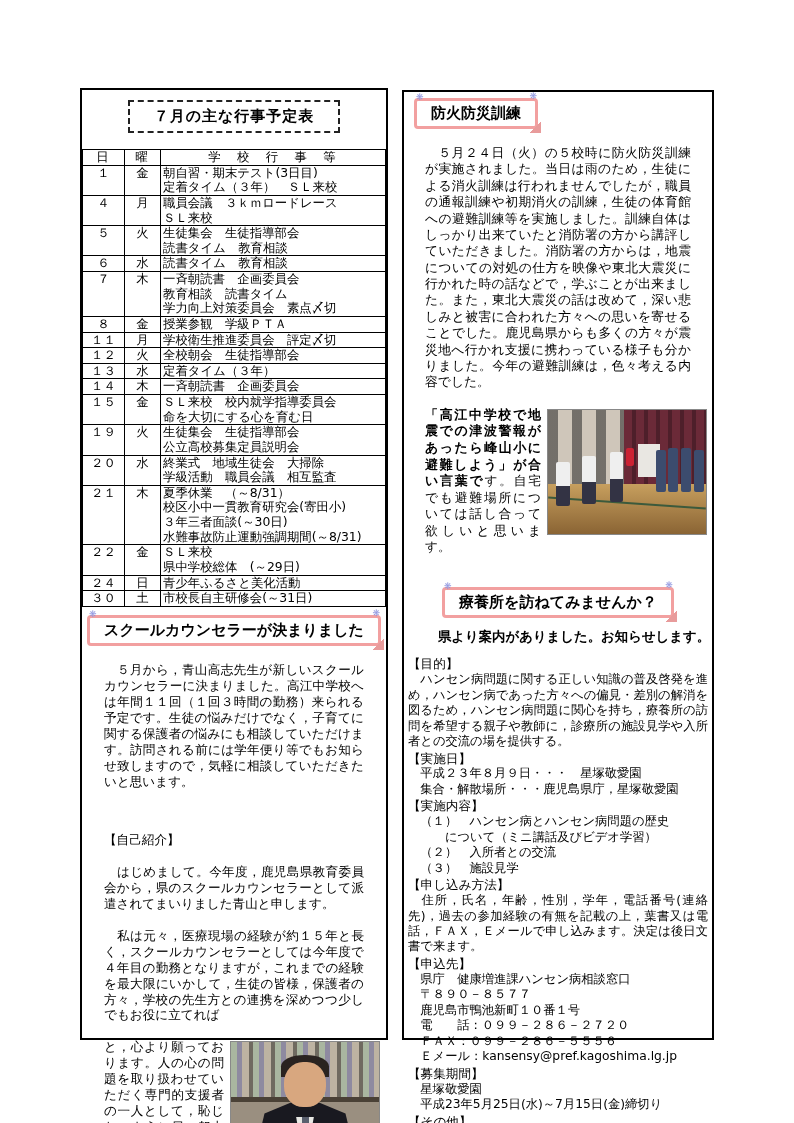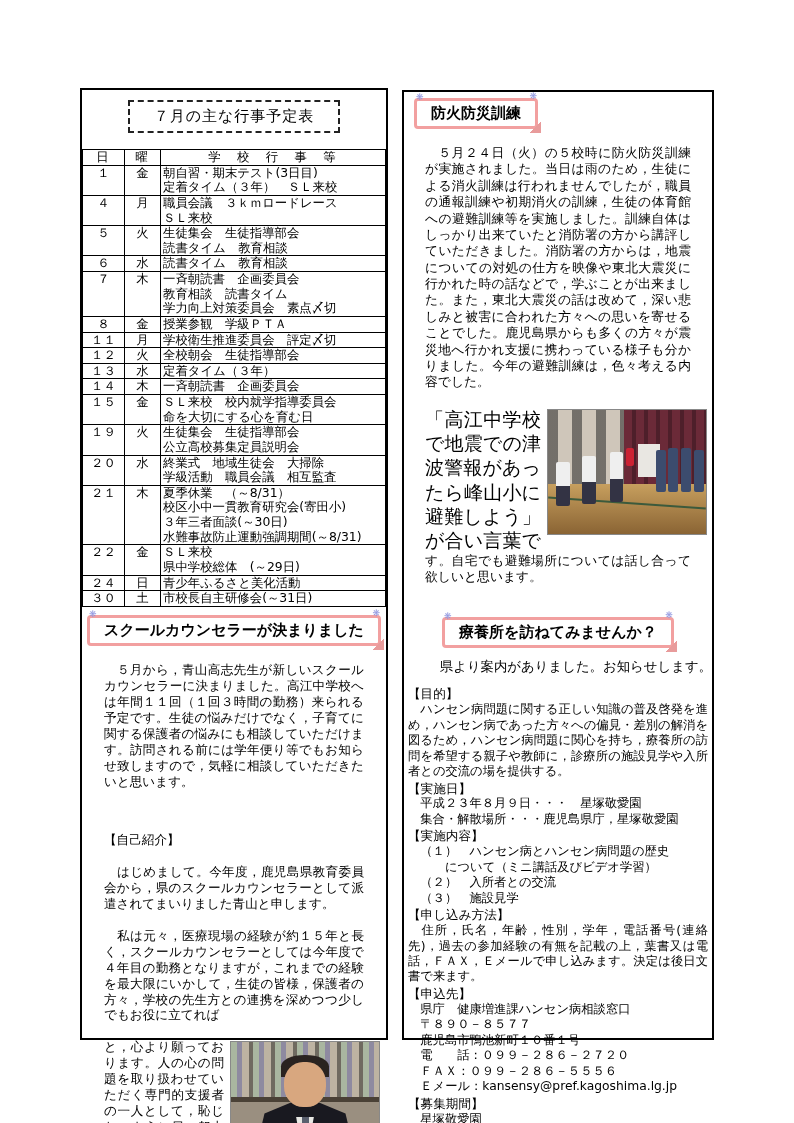--- a/index.html
+++ b/index.html
@@ -7,21 +7,21 @@
     width:794px;height:1123px;background:#ffffff;position:relative;
     font-family:"DejaVu Sans","Liberation Sans",sans-serif;color:#000;
   }
   .panel{position:absolute;border:2px solid #000;box-sizing:border-box;background:#fff;}
   #left-panel{left:80px;top:88px;width:308px;height:952px;}
   #right-panel{left:402px;top:90px;width:312px;height:950px;}
 
   
   .dash-title{
     width:fit-content;margin:10px auto 16px;border:2px dashed #222;
-    padding:5px 24px;font-size:15px;font-weight:normal;letter-spacing:1px;background:#fff;
+    padding:5px 24px;font-size:15px;font-weight:bold;letter-spacing:1px;background:#fff;
   }
 
   
   .fancy-head{
     position:relative;width:fit-content;border:3px solid #f2a0a0;border-radius:4px;
     padding:3px 14px;font-weight:bold;font-size:15px;background:#fff;margin:8px auto 10px;
   }
   .fancy-head .sparkle{position:absolute;font-size:9px;color:#8f96e0;line-height:1;}
   .fancy-head .sp-tl{left:-1px;top:-8px;}
   .fancy-head .sp-tr{right:-2px;top:-9px;}
@@ -40,22 +40,22 @@
   td.events{white-space:pre-wrap;}
 
   .body-text{padding:0 6px;font-size:12.6px;line-height:1.27;text-align:justify;}
   .body-text p{margin:16px;}
   .sec-label{font-size:12.6px;}
   .lead-gap{height:10px;}
 
   
   .r-text{padding:0 5px;font-size:12.8px;line-height:1.28;text-align:justify;}
   .r-text p{margin:16px;}
-  .quote-bold{font-weight:normal;font-size:19px;}
-  .sub-bold{font-weight:normal;font-size:13.4px;text-align:right;margin:2px 0 6px;padding-left:32px;}
+  .quote-bold{font-weight:bold;font-size:13px;}
+  .sub-bold{font-weight:bold;font-size:13.4px;text-align:center;margin:2px 0 6px;padding-left:32px;}
 
   .sections{padding:4px 4px 0 4px;font-size:12.3px;line-height:1.26;}
   .sec-body{white-space:pre-wrap;margin:0 0 1px 0;text-align:justify;}
 
   
   .photo{position:relative;overflow:hidden;border:1px solid #888;box-sizing:border-box;}
   #gym-photo{float:right;width:160px;height:126px;margin:2px 0 2px 6px;background:#c8bfb4;}
   .gym-curtain{position:absolute;right:0;top:0;width:52%;height:60%;background:#5e2531;
     background-image:repeating-linear-gradient(90deg,#6b2a38 0 8px,#4e1f2a 8px 12px);}
   .gym-wall{position:absolute;left:0;top:0;width:48%;height:60%;background:#cfc6ba;

